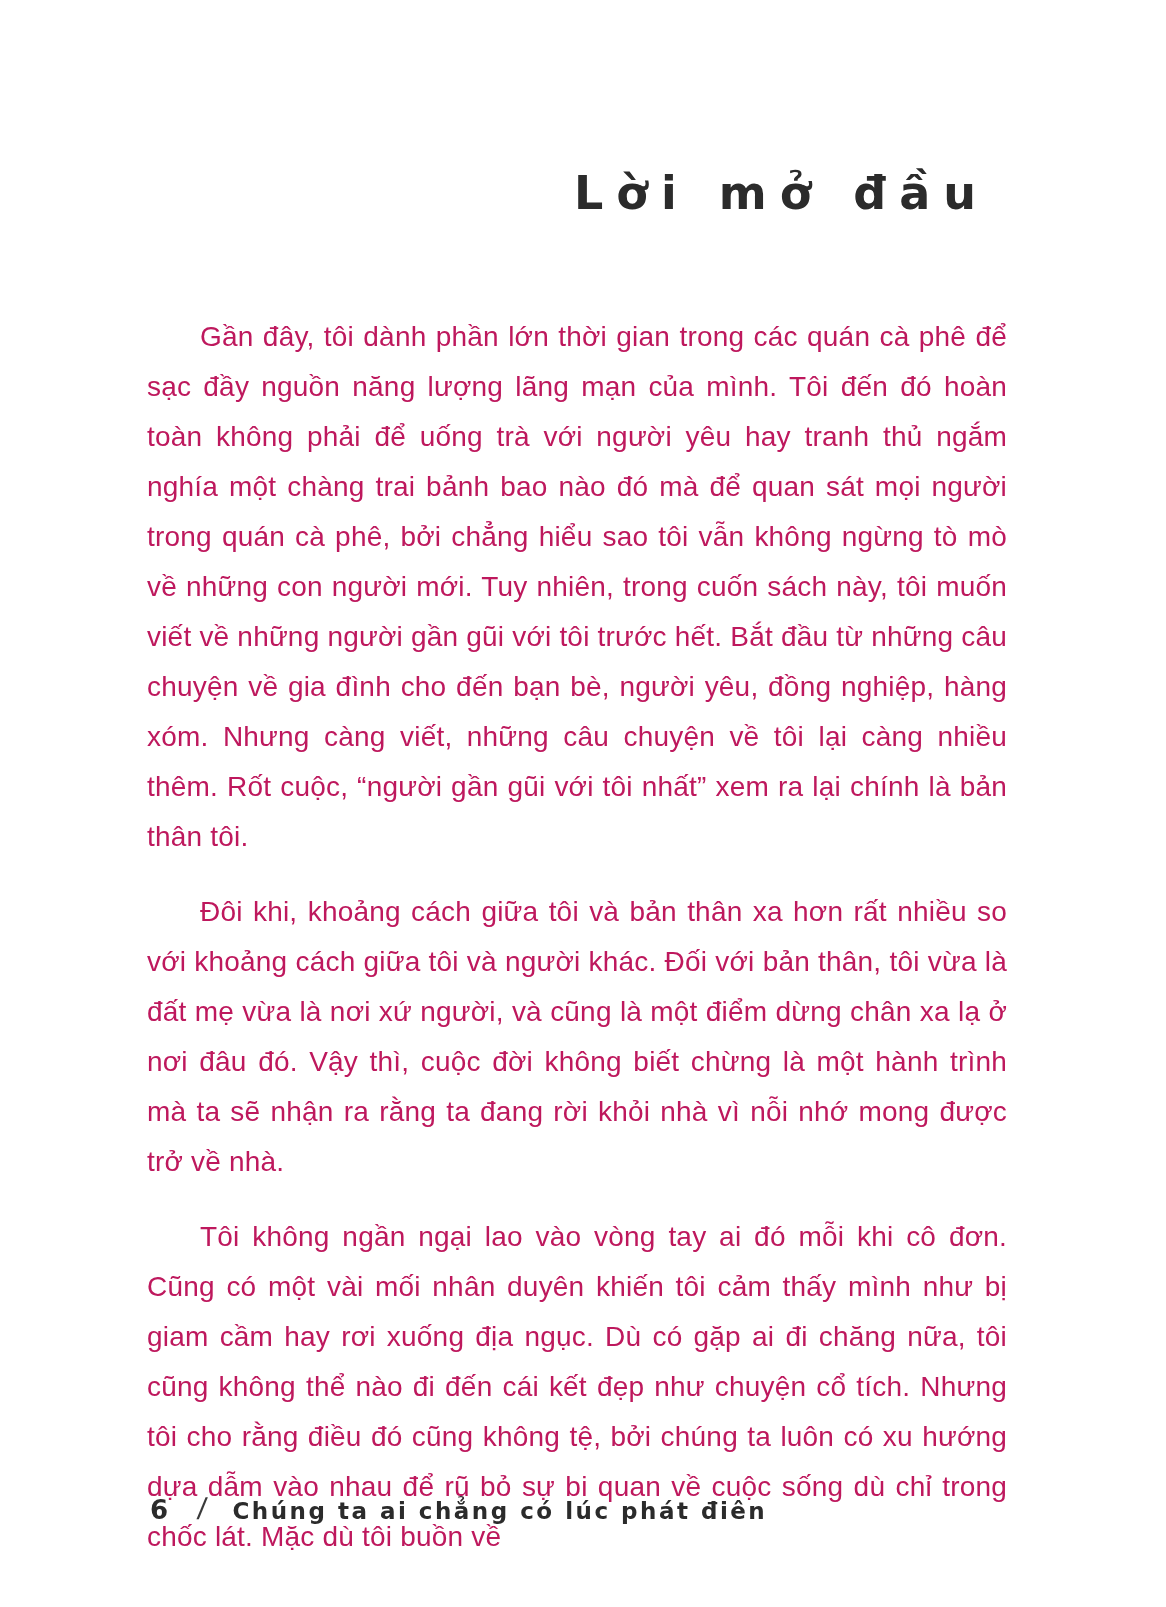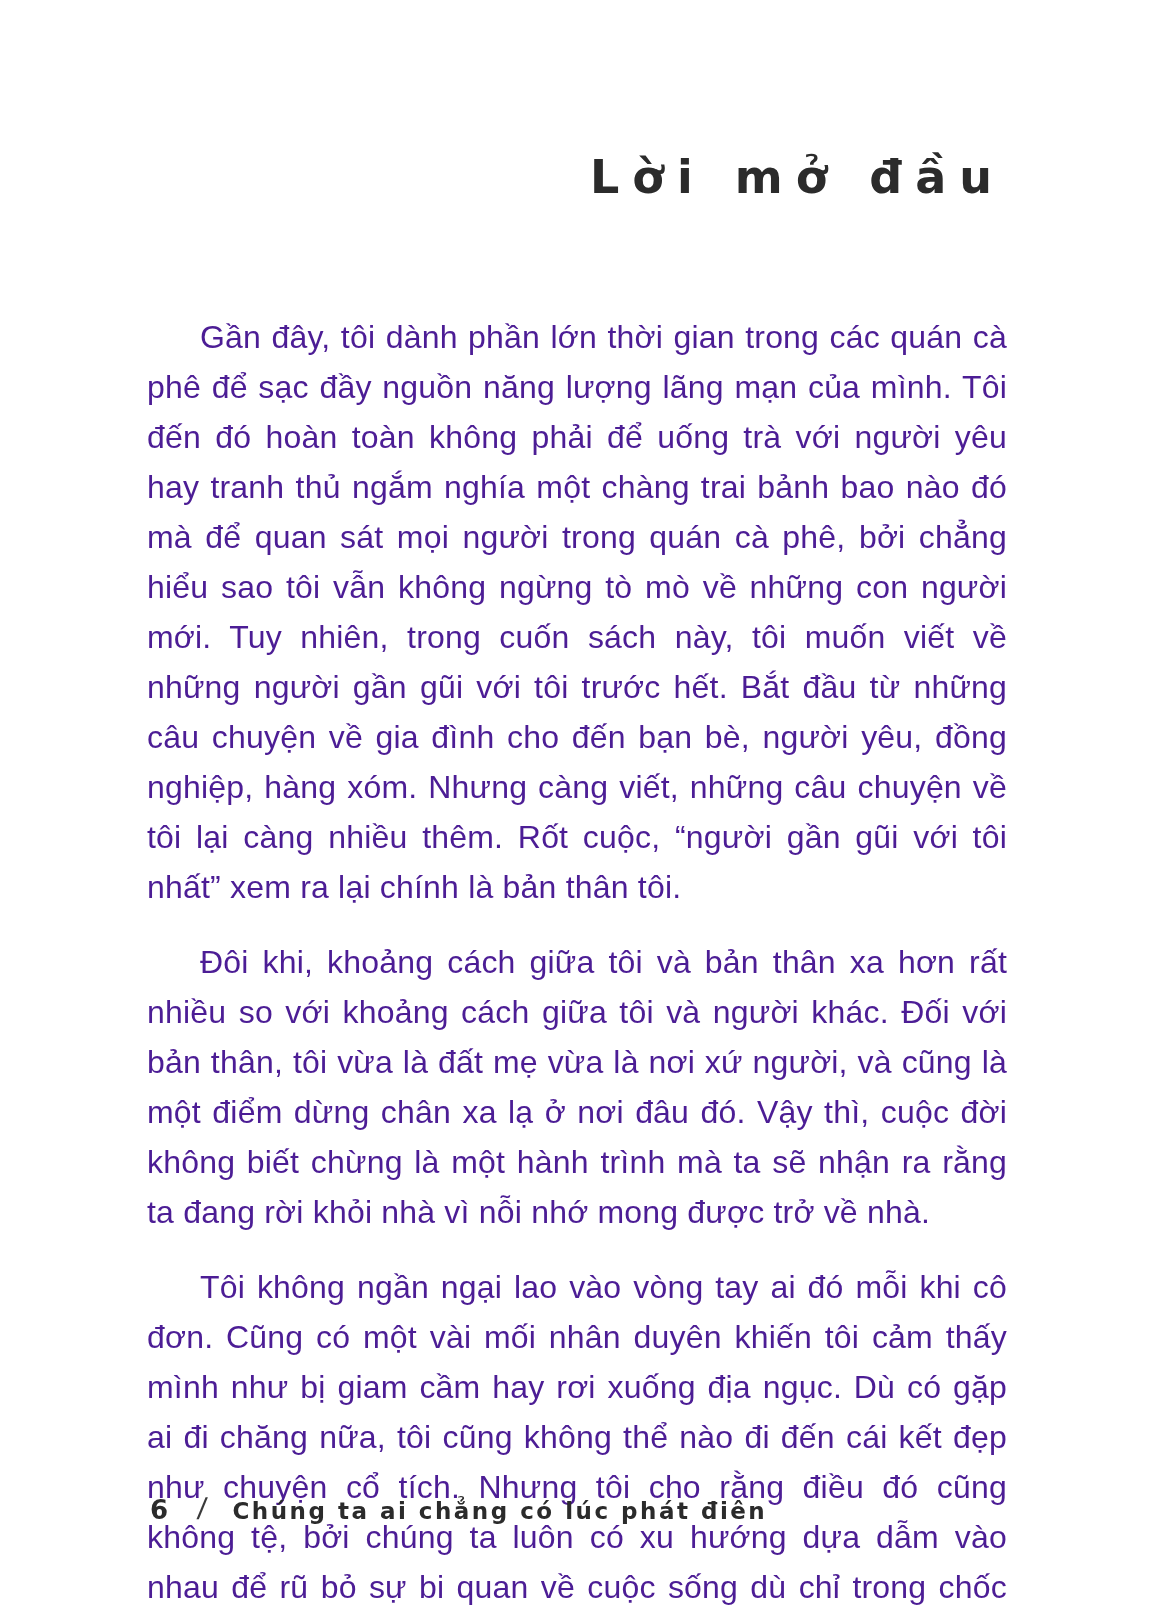--- a/index.html
+++ b/index.html
@@ -13,41 +13,41 @@
     height: 1607px;
     background: #ffffff;
     overflow: hidden;
     font-family: "Liberation Sans", sans-serif;
     color: #2d2d2d;
   }
   .chapter-title {
     position: absolute;
     top: 150px;
     right: 161px;
-    margin: 0;
+    margin: 16px;
     font-family: "DejaVu Sans", sans-serif;
     font-weight: 700;
     font-size: 46px;
     letter-spacing: 13px;
     color: #2b2b2b;
     white-space: nowrap;
   }
   .body-text {
     position: absolute;
     left: 147px;
     top: 312px;
     width: 860px;
   }
   .body-text p {
     margin: 0 0 25px 0;
-    font-size: 32px;
+    font-size: 28px;
     line-height: 50px;
     text-align: justify;
     text-indent: 53px;
-    color: #4c1d95;
+    color: #be185d;
     letter-spacing: 0.2px;
   }
   .footer {
     position: absolute;
     left: 150px;
     top: 1466px;
     display: flex;
     align-items: baseline;
     font-weight: 700;
     color: #2b2b2b;

